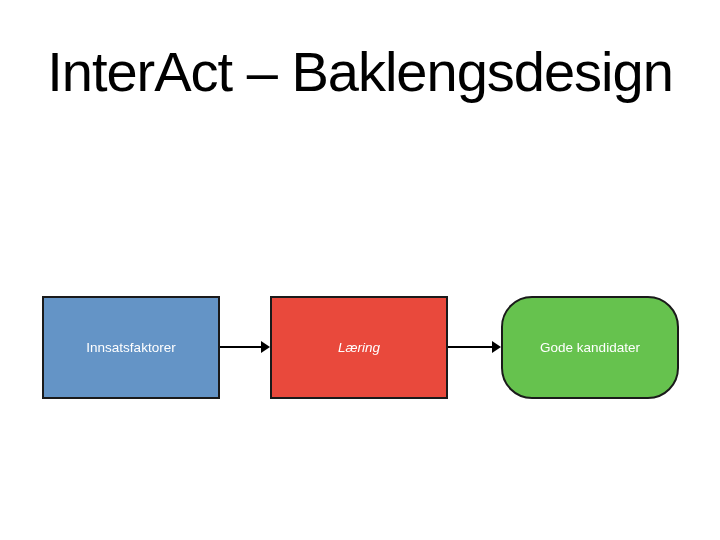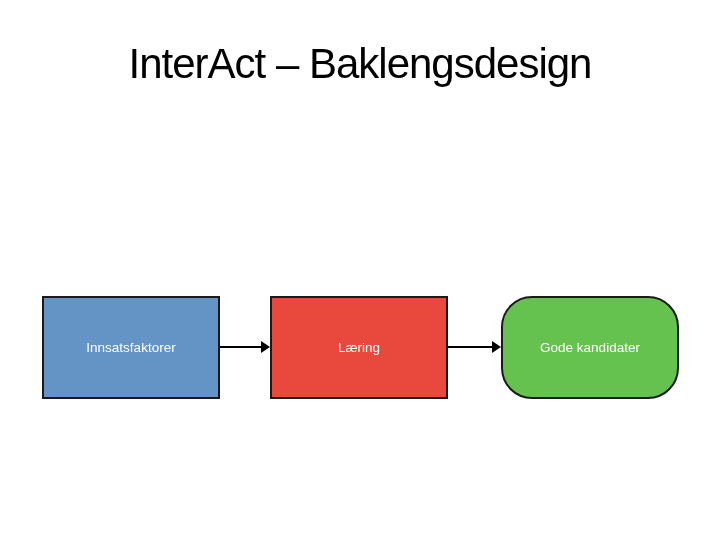--- a/index.html
+++ b/index.html
@@ -10,21 +10,21 @@
     background: #ffffff;
     overflow: hidden;
     font-family: "Liberation Sans", sans-serif;
   }
   .slide-title {
     position: absolute;
     top: 40px;
     left: 0;
     right: 0;
     text-align: center;
-    font-size: 42px;
+    font-size: 56px;
     line-height: 1.15;
     letter-spacing: -1px;
     font-weight: 400;
     color: #000000;
     white-space: nowrap;
   }
   .flow-node {
     position: absolute;
     top: 296px;
     width: 178px;
@@ -68,21 +68,21 @@
 
   <div class="slide-title" style="color: rgb(0, 0, 0);">InterAct – Baklengsdesign</div>
 
   <div class="flow-node node-innsatsfaktorer" style="background: rgb(100, 148, 198); color: rgb(255, 255, 255); border-color: rgb(26, 26, 26);">
     <span>Innsatsfaktorer</span>
   </div>
 
   <div class="connector-line line-1" style="background: rgb(0, 0, 0);"></div>
   <div class="connector-head head-1" style="border-left-color: rgb(0, 0, 0);"></div>
 
-  <div class="flow-node node-laering" style="background: rgb(233, 73, 60); color: rgb(255, 255, 255); border-color: rgb(26, 26, 26);">
+  <div class="flow-node node-laering" style="background: rgb(233, 73, 60); color: rgb(255, 255, 255); border-color: rgb(26, 26, 26); font-style: italic;">
     <span>Læring</span>
   </div>
 
   <div class="connector-line line-2" style="background: rgb(0, 0, 0);"></div>
   <div class="connector-head head-2" style="border-left-color: rgb(0, 0, 0);"></div>
 
   <div class="flow-node node-gode-kandidater" style="background: rgb(102, 194, 78); color: rgb(255, 255, 255); border-color: rgb(26, 26, 26); border-radius: 31px;">
     <span>Gode kandidater</span>
   </div>
 

